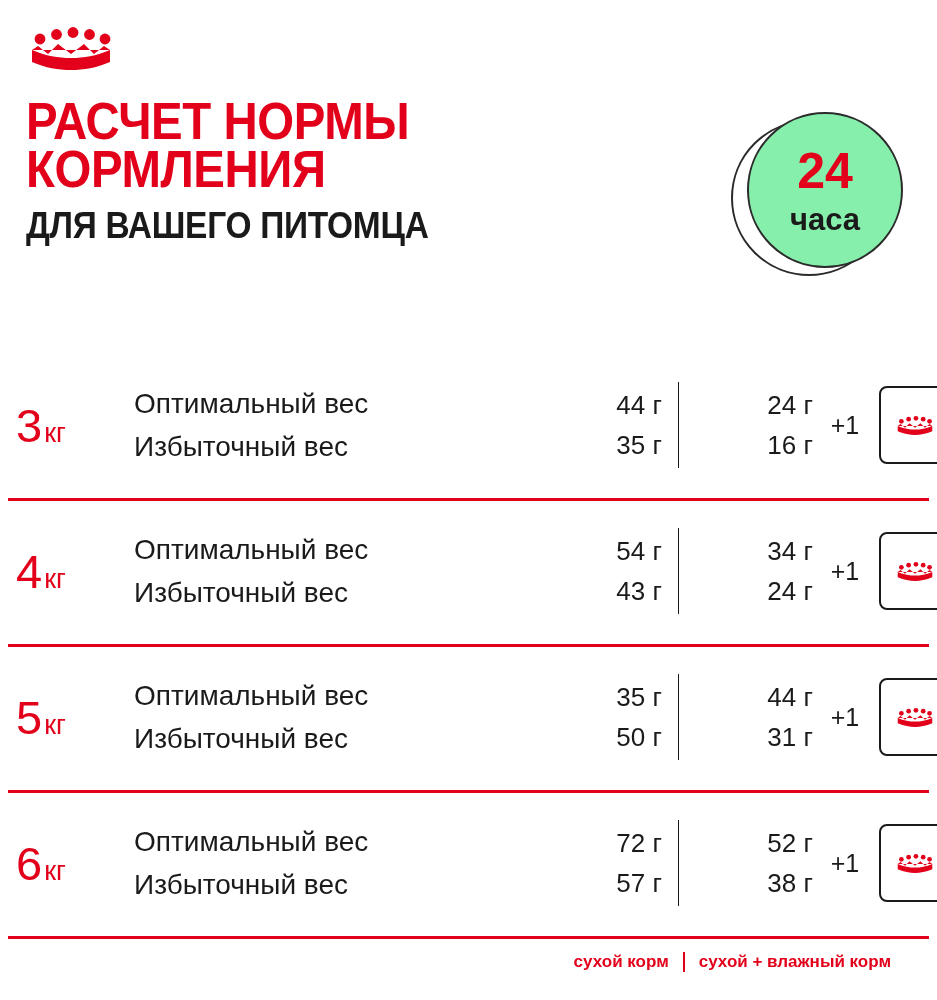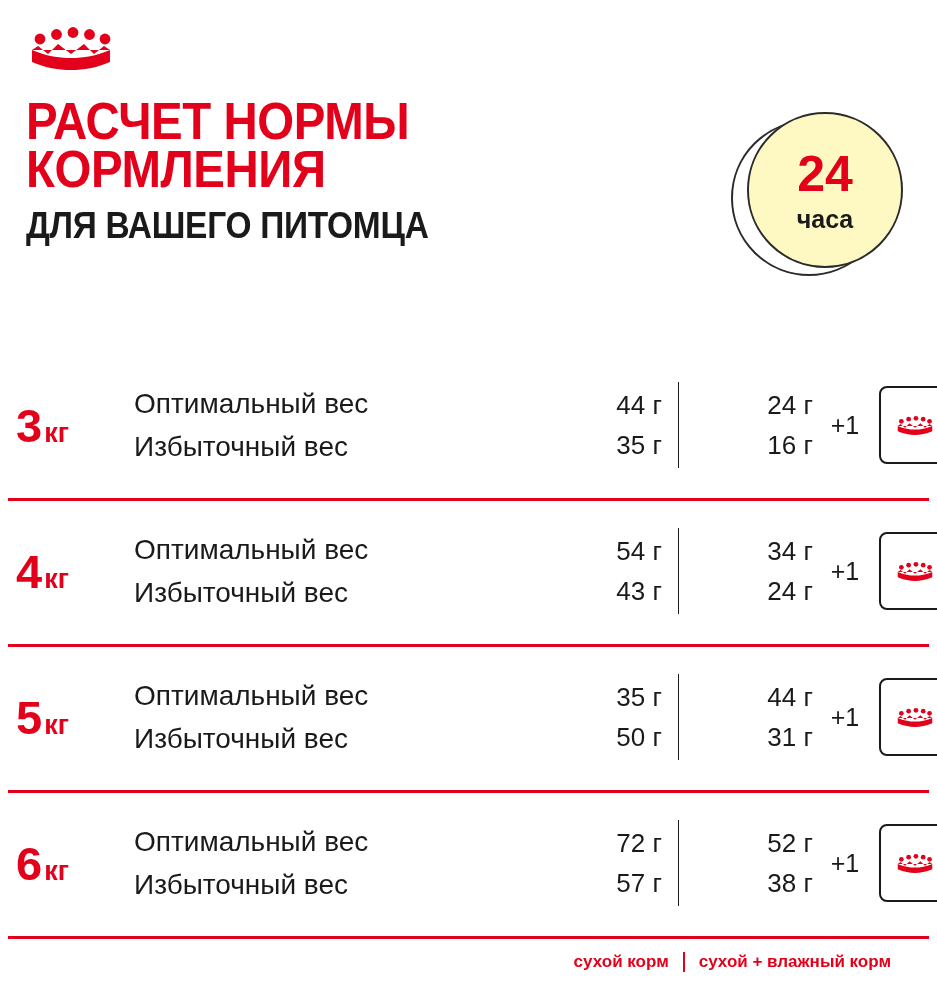--- a/index.html
+++ b/index.html
@@ -70,36 +70,36 @@
     width: 156px; height: 156px;
     border: 2px solid #2b2b2b;
     border-radius: 50%;
   }
   .hours-badge .ring-front {
     position: absolute;
     left: 16px; top: 0;
     width: 156px; height: 156px;
     border: 2px solid #2b2b2b;
     border-radius: 50%;
-    background: #fef9c3;
+    background: #86efac;
     display: flex;
     flex-direction: column;
     align-items: center;
     justify-content: center;
   }
   .hours-num {
     color: #e2001a;
     font-size: 50px;
     font-weight: bold;
     line-height: 1;
   }
   .hours-word {
     margin-top: 8px;
     color: #1a1a1a;
-    font-size: 25px;
+    font-size: 31px;
     font-weight: bold;
     line-height: 1;
   }
 
   
   .table {
     position: absolute;
     top: 352px;
     left: 8px;
     width: 921px;
@@ -115,21 +115,21 @@
     padding-left: 8px;
   }
   .divider {
     height: 3px;
     background: #e2001a;
     width: 100%;
   }
   .weight {
     width: 118px;
     color: #e2001a;
-    font-weight: bold;
+    font-weight: normal;
     white-space: nowrap;
     flex: 0 0 118px;
   }
   .weight .num { font-size: 47px; letter-spacing: -1px; }
   .weight .unit { font-size: 27px; margin-left: 3px; }
 
   .labels {
     flex: 0 0 420px;
     width: 420px;
   }

